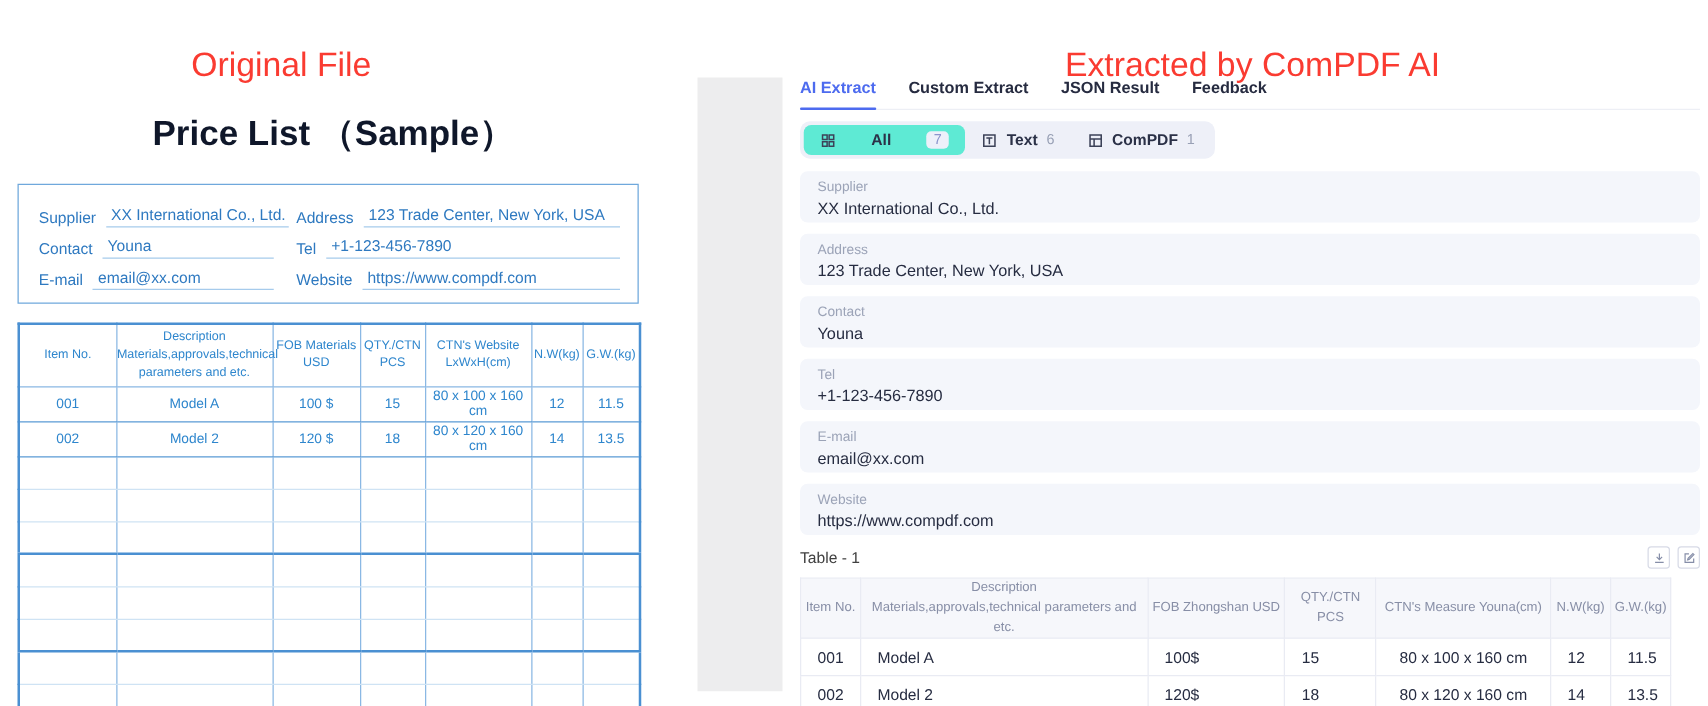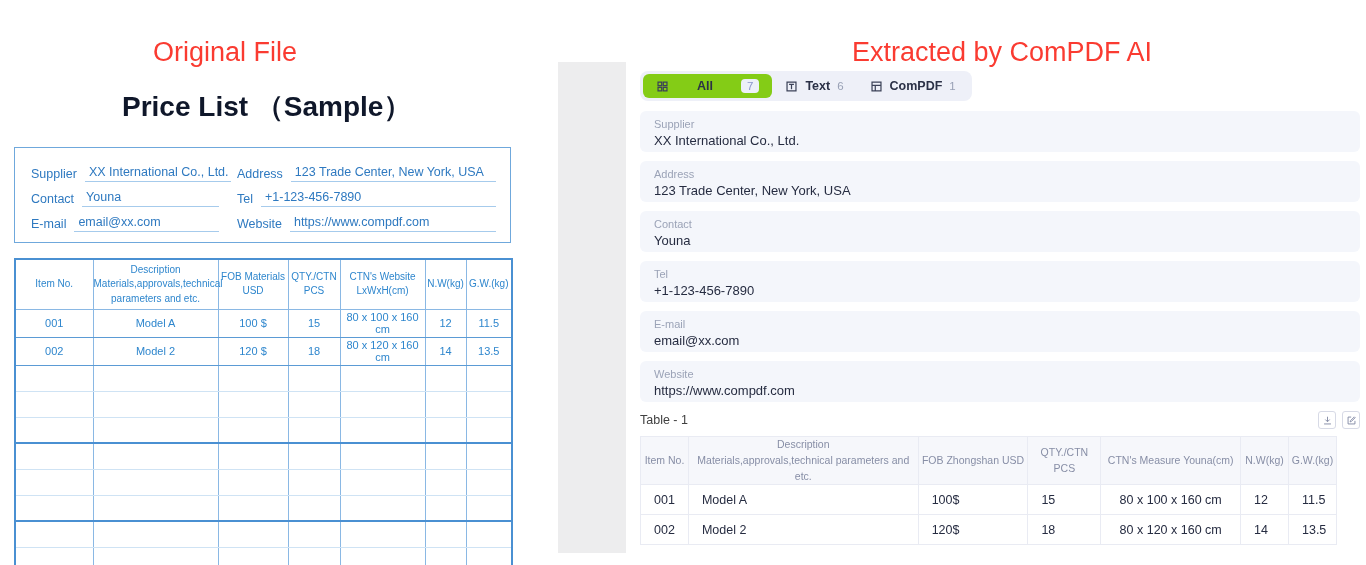--- a/index.html
+++ b/index.html
@@ -41,21 +41,21 @@
 
   .tabs { display:flex; gap:26px; border-bottom:1px solid #edeff5; }
   .tab { font-size:13px; font-weight:bold; color:#262b40; padding-bottom:10px; position:relative; cursor:default; }
   .tab.active { color:#4d6bef; }
   .tab.active::after { content:""; position:absolute; left:0; right:0; bottom:-1px; height:2px;
                        background:#4d6bef; border-radius:2px; }
 
   .chipbar { margin-top:9px; display:inline-flex; background:#eef0f8; border-radius:8px; padding:3px; }
   .chip { display:flex; align-items:center; gap:7px; padding:5px 13px; border-radius:6px;
           font-size:12.5px; font-weight:bold; color:#2b3147; }
-  .chip.active { background:#84cc16;gap:28px; }
+  .chip.active { background:#5eead4;gap:28px; }
   .chip svg { width:13px; height:13px; stroke:#3c4258; fill:none; stroke-width:1.5; }
   .chip .count { font-size:11.5px; font-weight:normal; color:#98a0b5; }
   .chip.active .count { background:#edf0fa; color:#8a94cc; border-radius:4px; padding:1px 6px; }
 
   .fields { margin-top:10px; }
   .fcard { height:41px; background:#f4f6fb; border-radius:6px; padding:7px 14px 0; margin-bottom:9px; }
   .flabel { font-size:11px; color:#9ba3b7; }
   .fvalue { font-size:13px; color:#262c41; margin-top:3px; }
 
   .table-head-row { display:flex; justify-content:space-between; align-items:center; margin:4px 0 7px; }
@@ -224,20 +224,26 @@
       </tr>
 </tbody>
   </table>
 
 <div id="right-title" class="abs sec-title">Extracted by ComPDF AI</div>
 
 <div id="gray-strip" class="abs"></div>
 
 <div id="panel" class="abs">
 
+  <div class="tabs">
+    <div class="tab active">AI Extract</div>
+    <div class="tab">Custom Extract</div>
+    <div class="tab">JSON Result</div>
+    <div class="tab">Feedback</div>
+  </div>
 
   <div class="chipbar">
     <div class="chip active">
       <svg viewBox="0 0 16 16">
           <path d="M2.5 2.5h4.5v4.5H2.5zM9 2.5h4.5v4.5H9zM2.5 9h4.5v4.5H2.5zM9 9h4.5v4.5H9z"></path>
         </svg>
       <span>All</span>
       <span class="count">7</span>
     </div>
     <div class="chip">

